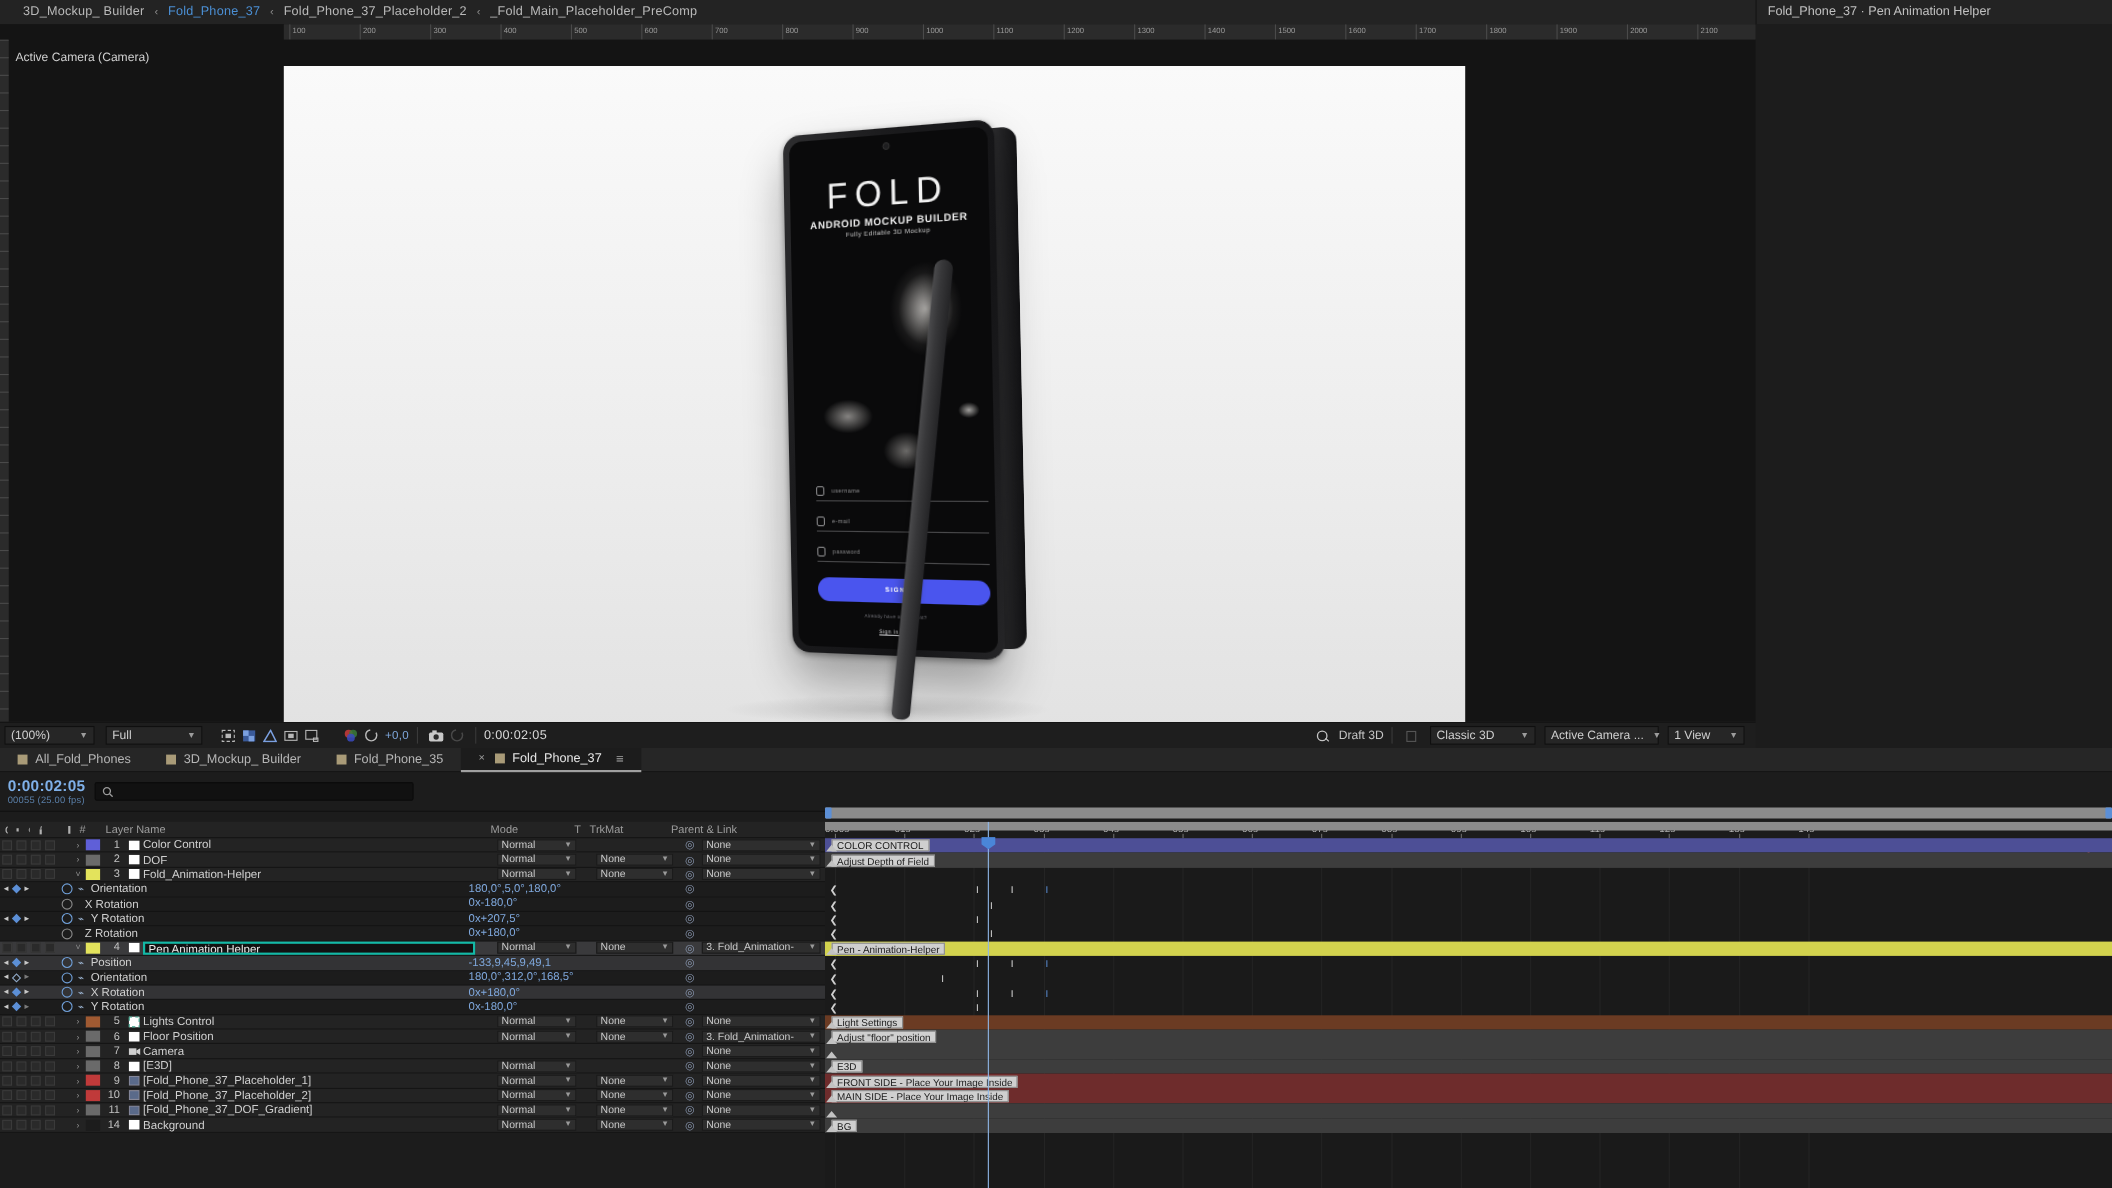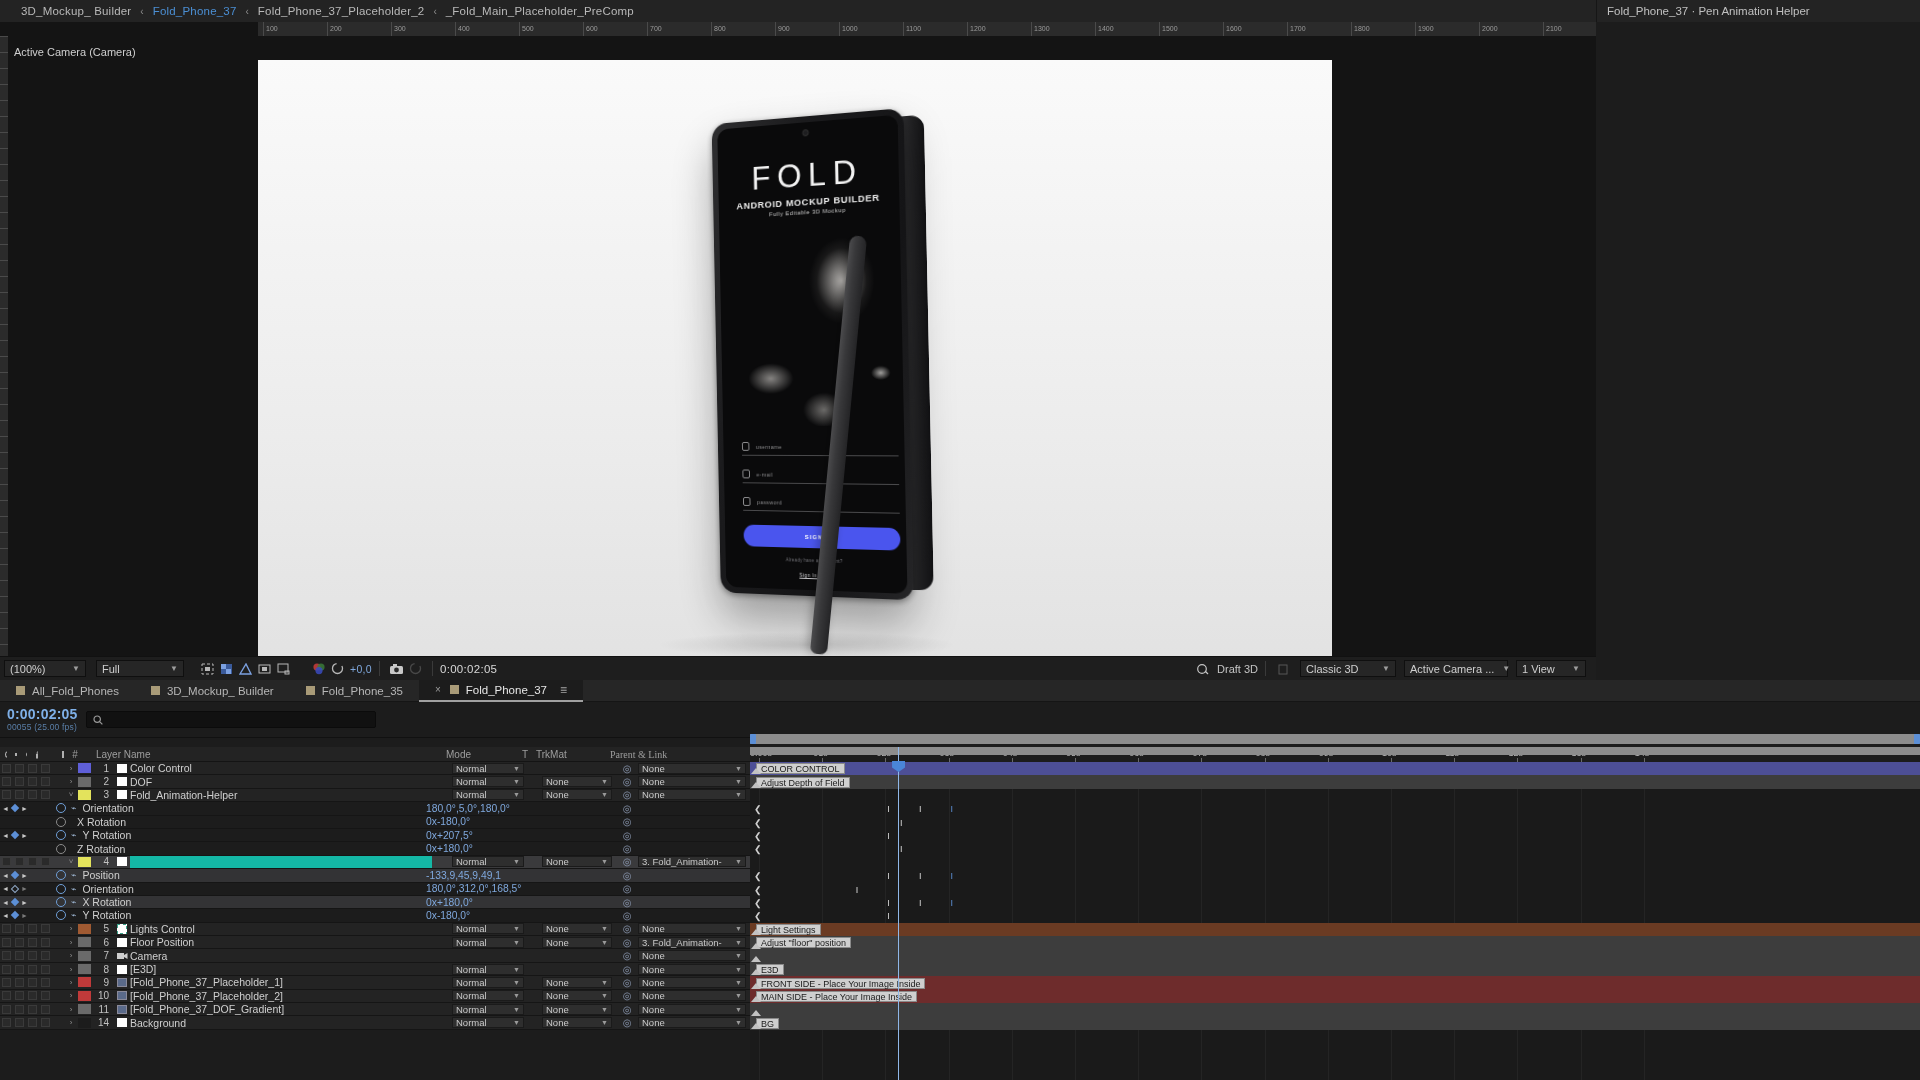--- a/index.html
+++ b/index.html
@@ -197,21 +197,21 @@
     position: absolute; left: 0; top: 67px; width: 750px; height: 15px;
     background: #232323; display: flex; align-items: center;
     font-size: 10px; color: #9e9e9e; border-bottom: 1px solid #141414;
   }
   .switches { display: flex; align-items: center; gap: 7px; padding-left: 4px; width: 64px; color: #a8a8a8; }
   .ch-num { width: 22px; text-align: center; }
   .ch-name { flex: 1; padding-left: 10px; }
   .ch-mode { width: 76px; }
   .ch-t { width: 14px; }
   .ch-trk { width: 74px; }
-  .ch-par { width: 140px; font-family: Liberation Serif, serif; }
+  .ch-par { width: 140px; }
 
   .rows {
     position: absolute; left: 0; top: 82px; width: 750px; height: 318px;
     overflow: hidden; background: #1c1c1c;
   }
   .row {
     height: 13.4px; display: flex; align-items: center;
     border-bottom: 1px solid #151515; font-size: 10px; color: #cfcfcf;
     background: #232323;
   }
@@ -224,21 +224,21 @@
   .kf-diamond { width: 6px; height: 6px; background: #5c8fd6; transform: rotate(45deg); }
   .kf-diamond.hollow { background: transparent; border: 1px solid #8fa8c6; }
   .kf-arrow { color: #7a7a7a; font-size: 7px; }
   .kf-arrow.on { color: #c8c8c8; }
   .r-exp { width: 14px; text-align: center; color: #8e8e8e; font-size: 8px; }
   .r-color { width: 13px; height: 10px; margin-right: 3px; }
   .r-num { width: 20px; text-align: right; padding-right: 5px; color: #c2c2c2; font-size: 10px; }
   .r-icon { width: 16px; display: flex; align-items: center; justify-content: center; }
   .r-name { flex: 1; white-space: nowrap; overflow: hidden; text-overflow: ellipsis; font-size: 10.5px; }
   .r-name.editing {
-    background: #111; border: 6px solid #14b8a6; color: #e8e8e8;
+    background: #111; border: 2px solid #14b8a6; color: #e8e8e8;
     height: 12px; line-height: 11px; padding-left: 3px; margin-right: 20px;
   }
   .r-mode { width: 76px; }
   .mini-sel {
     height: 11px; background: #2e2e2e; border: 1px solid #1a1a1a; font-size: 9.5px;
     color: #cacaca; display: flex; align-items: center; justify-content: space-between;
     padding: 0 3px; margin-right: 4px;
   }
   .mini-sel .cv { font-size: 7px; color: #9a9a9a; }
   .r-t { width: 14px; }
@@ -1182,20 +1182,24 @@
         <div class="gridline" style="left: 893.8px;"></div>
         <div style="position: absolute; left: 0px; top: 0px; width: 1170px; height: 8px; background: rgb(140, 140, 140);"></div>
         <div class="bar" style="top: 15px; background: rgb(77, 79, 150);">
           <div class="bar-tri"></div>
           <span class="bar-label">COLOR CONTROL</span>
         </div>
         <div class="bar" style="top: 28.4px; background: rgb(61, 61, 61);">
           <div class="bar-tri"></div>
           <span class="bar-label">Adjust Depth of Field</span>
         </div>
+        <div class="bar" style="top: 108.8px; background: rgb(210, 210, 78);">
+          <div class="bar-tri"></div>
+          <span class="bar-label">Pen - Animation-Helper</span>
+        </div>
         <div class="bar" style="top: 175.8px; background: rgb(107, 59, 35);">
           <div class="bar-tri"></div>
           <span class="bar-label">Light Settings</span>
         </div>
         <div class="bar" style="top: 189.2px; background: rgb(61, 61, 61);">
           <div class="bar-tri"></div>
           <span class="bar-label">Adjust "floor" position</span>
         </div>
         <div class="bar" style="top: 202.6px; background: rgb(61, 61, 61);">
           <div class="bar-tri"></div>

